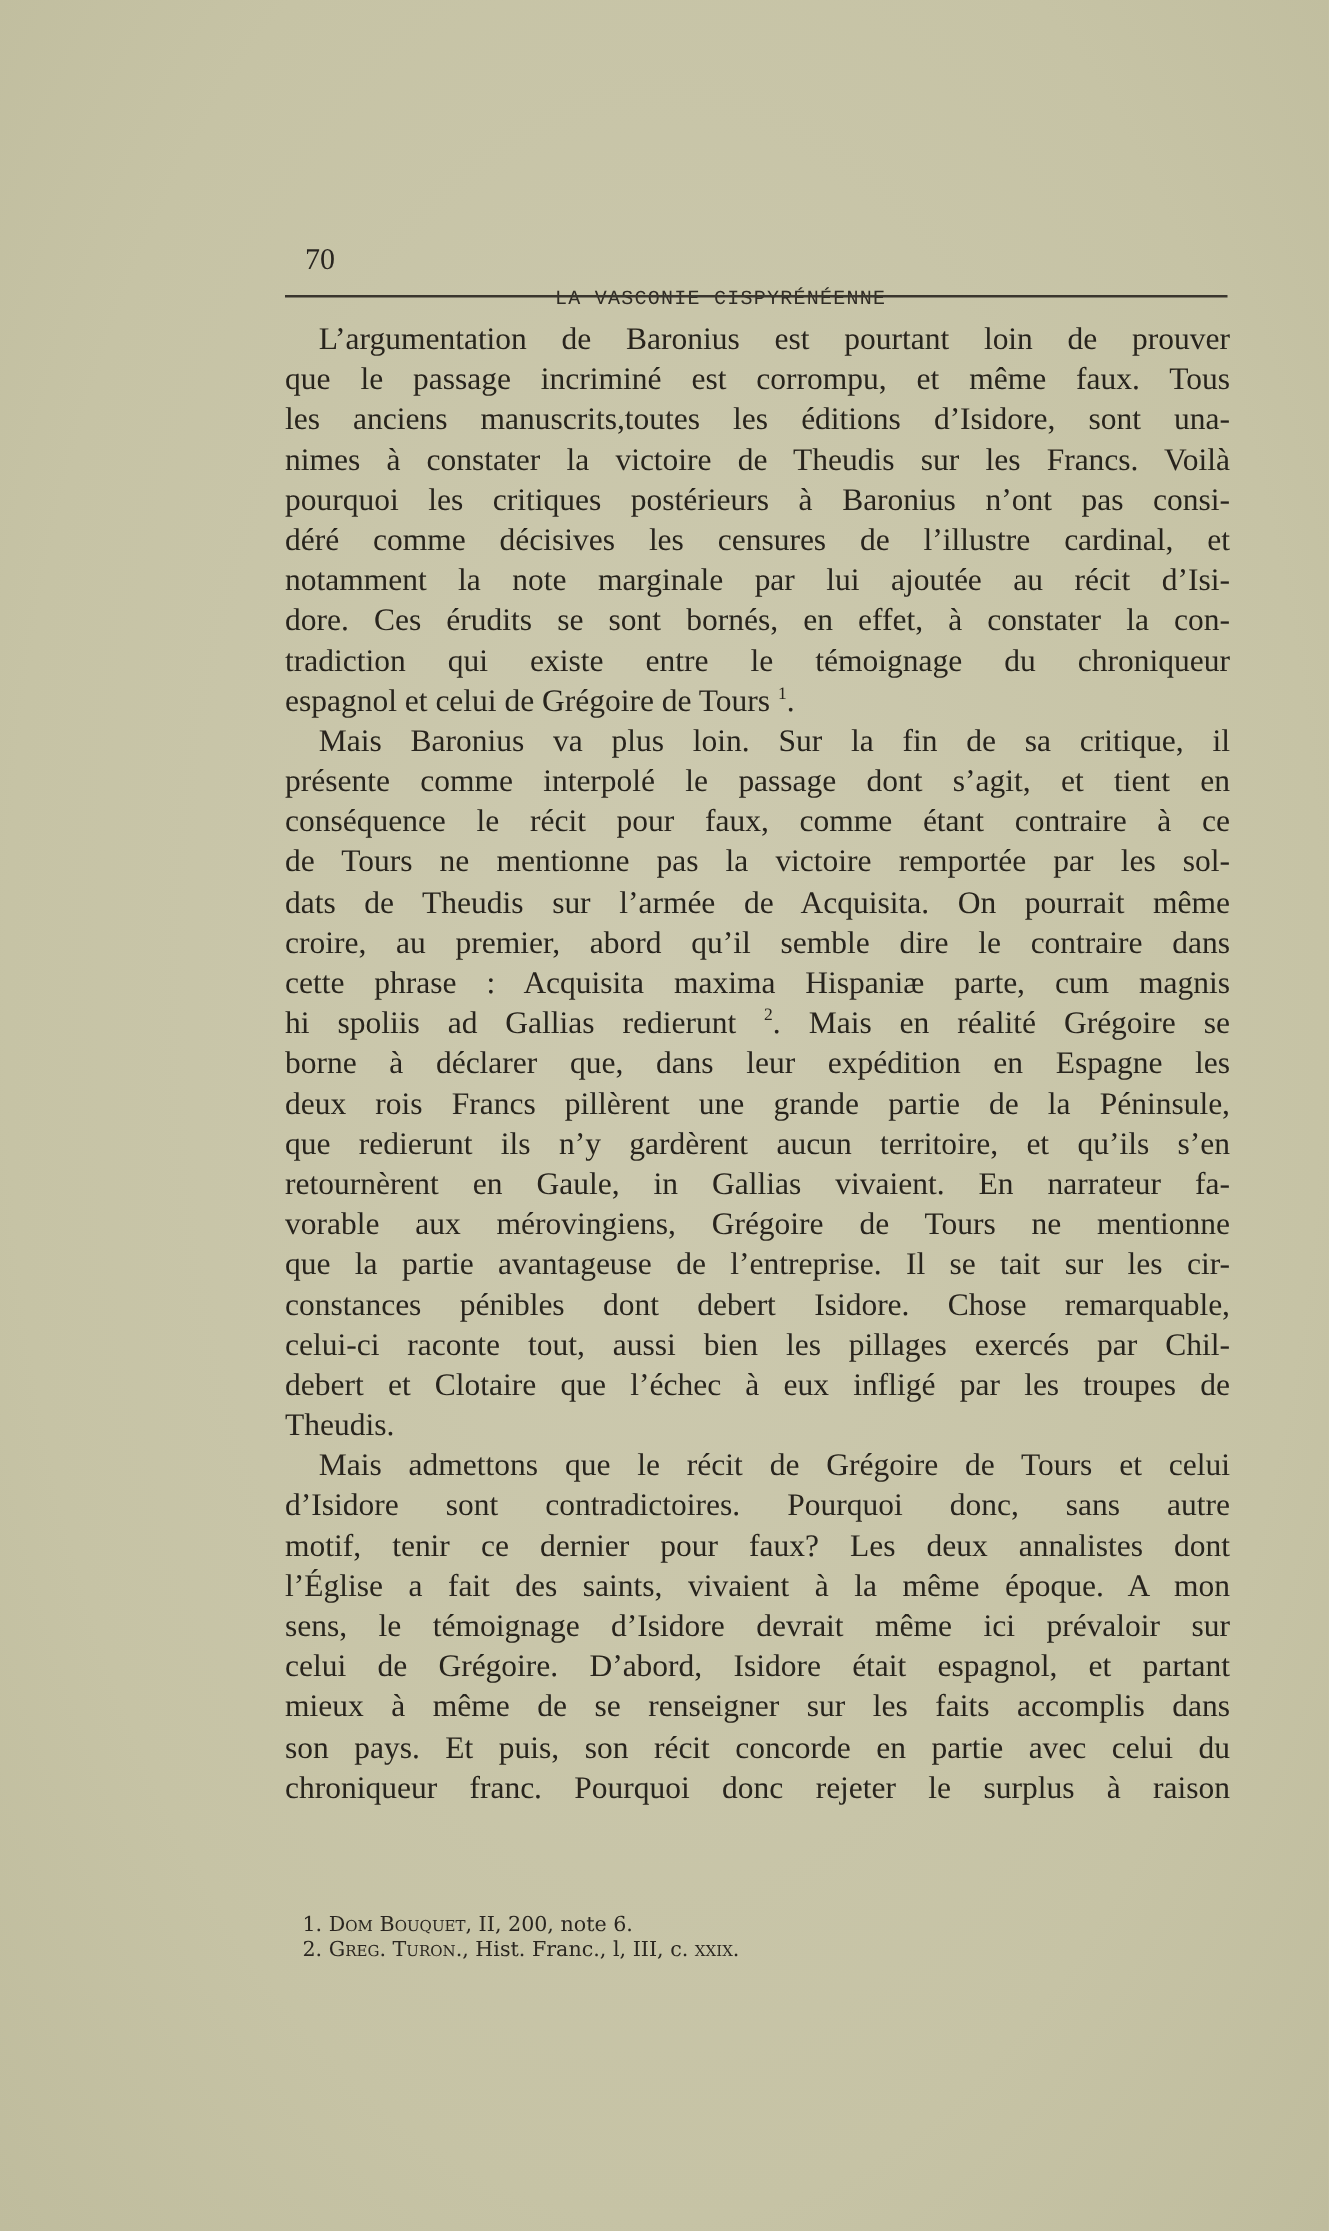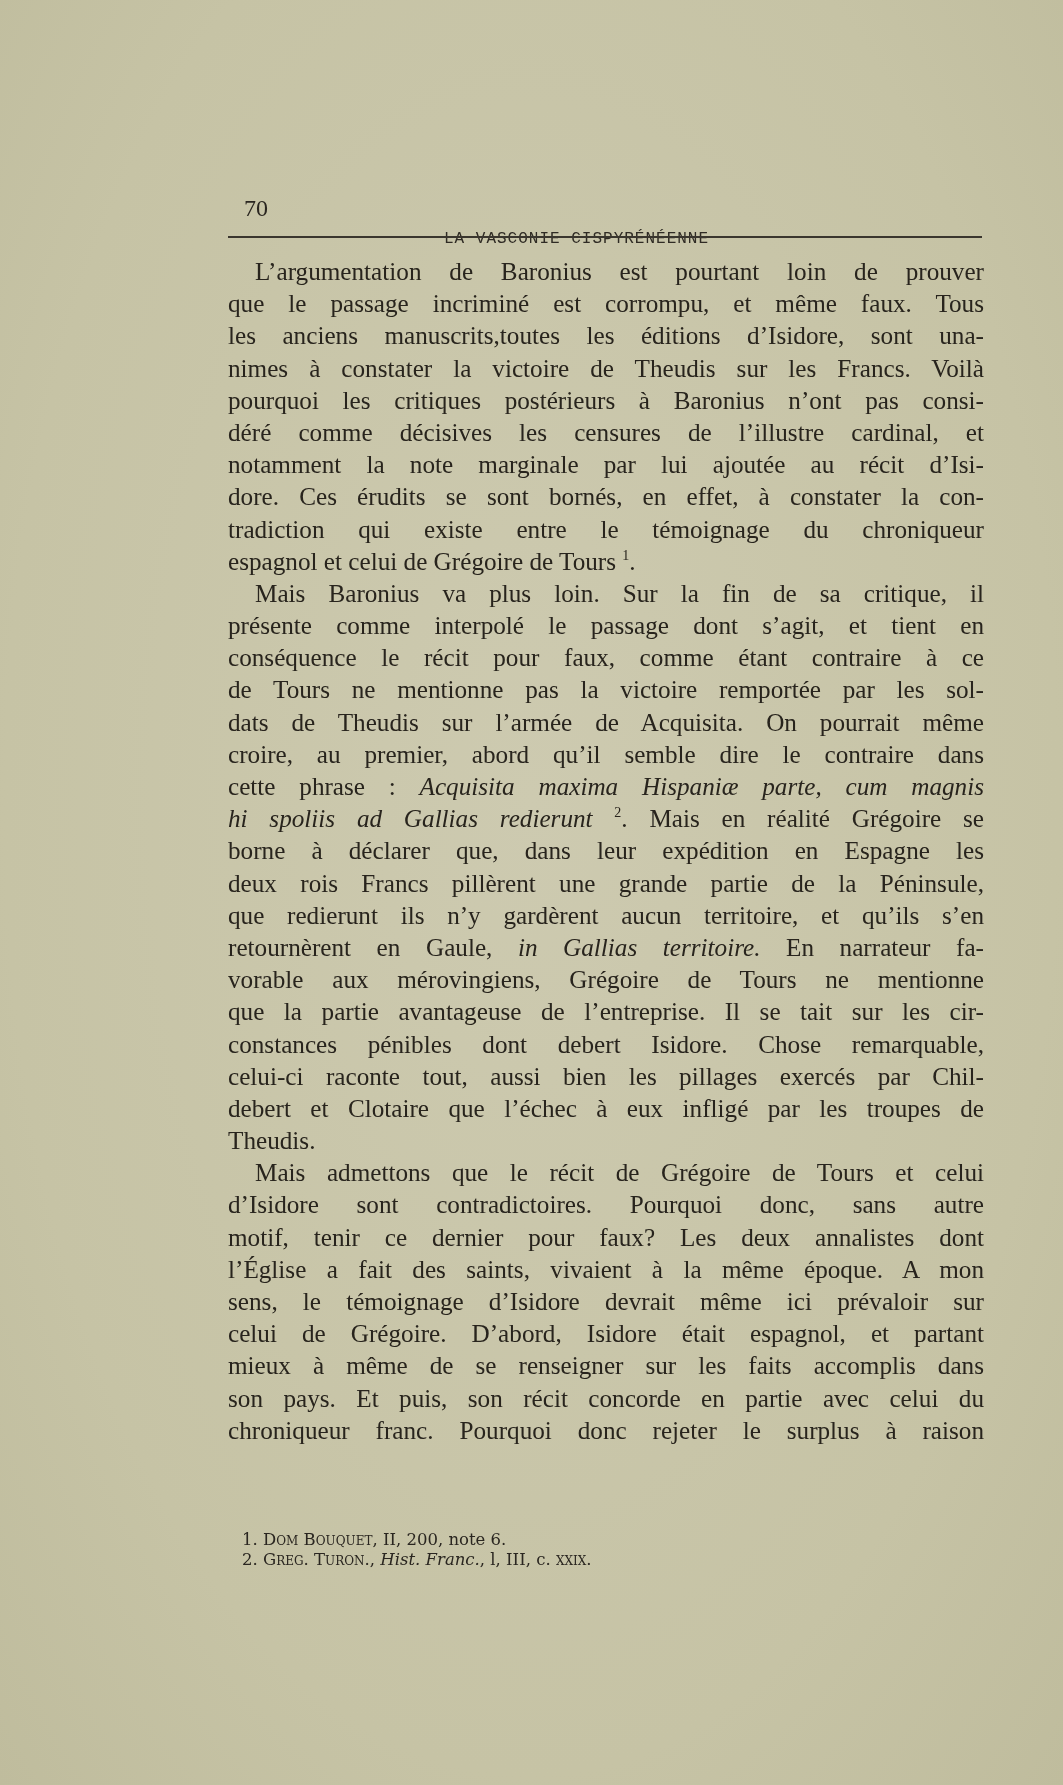--- a/index.html
+++ b/index.html
@@ -32,21 +32,21 @@
     background: #3a362e;
   }
   .body-text {
     position: absolute; left: 228px; top: 256px; width: 756px;
     font-family: "Liberation Serif", serif; font-size: 25.2px; line-height: 32.2px;
     color: #28241d;
   }
   .line { display: block; white-space: nowrap; text-align: justify; text-align-last: justify; height: 32.2px; }
   .line.last { text-align-last: left; }
   .line.indent { padding-left: 27px; }
-  .it { font-style: italic; }
+  .it { }
   sup { font-size: 14px; line-height: 0; vertical-align: 10px; }
   .footnotes {
     position: absolute; left: 242px; top: 1530px; width: 700px;
     font-family: "DejaVu Serif", serif; font-size: 16.5px; line-height: 20px; color: #2a2620;
   }
   .sc { font-variant: small-caps; }
   .fn { display: block; white-space: nowrap; }
 </style>
 </head>
 <body>
@@ -79,21 +79,21 @@
       <span class="line">présente comme interpolé le passage dont s’agit, et tient en</span>
       <span class="line">conséquence le récit pour faux, comme étant contraire à ce</span>
       <span class="line">de Tours ne mentionne pas la victoire remportée par les sol-</span>
       <span class="line">dats de Theudis sur l’armée de Acquisita. On pourrait même</span>
       <span class="line">croire, au premier, abord qu’il semble dire le contraire dans</span>
       <span class="line"><span>cette phrase : </span><span class="it">Acquisita maxima Hispaniæ parte, cum magnis</span></span>
       <span class="line"><span class="it">hi spoliis ad Gallias redierunt</span> <sup>2</sup><span>. Mais en réalité Grégoire se</span></span>
       <span class="line">borne à déclarer que, dans leur expédition en Espagne les</span>
       <span class="line">deux rois Francs pillèrent une grande partie de la Péninsule,</span>
       <span class="line">que redierunt ils n’y gardèrent aucun territoire, et qu’ils s’en</span>
-      <span class="line"><span>retournèrent en Gaule, </span><span class="it">in Gallias territoire.</span><span> En narrateur fa-</span></span>
+      <span class="line"><span>retournèrent en Gaule, </span><span class="it">in Gallias vivaient.</span><span> En narrateur fa-</span></span>
       <span class="line">vorable aux mérovingiens, Grégoire de Tours ne mentionne</span>
       <span class="line">que la partie avantageuse de l’entreprise. Il se tait sur les cir-</span>
       <span class="line">constances pénibles dont debert Isidore. Chose remarquable,</span>
       <span class="line">celui-ci raconte tout, aussi bien les pillages exercés par Chil-</span>
       <span class="line">debert et Clotaire que l’échec à eux infligé par les troupes de</span>
       <span class="line last">Theudis.</span>
     </div>
 
     <div>
       <span class="line indent">Mais admettons que le récit de Grégoire de Tours et celui</span>

